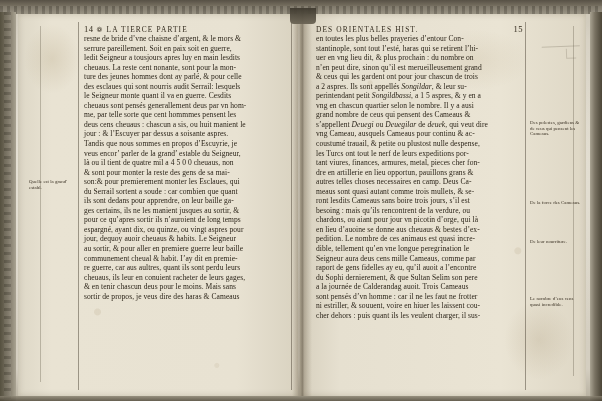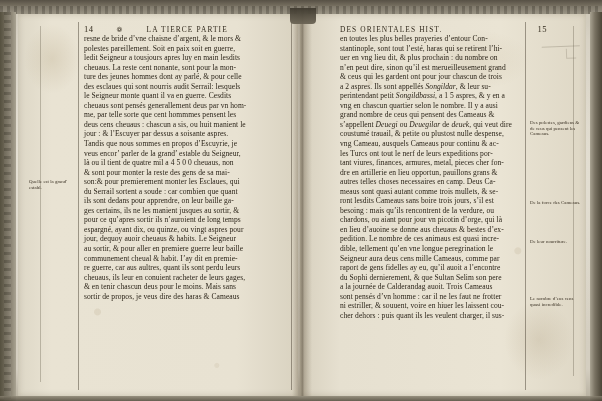--- a/index.html
+++ b/index.html
@@ -45,21 +45,21 @@
   .gutter-top{position:absolute;left:290px;top:8px;width:26px;height:16px;
     background:linear-gradient(180deg,#3f3a2f,#6b6455);border-radius:0 0 4px 4px;opacity:.95;}
 
   
   .rule{position:absolute;background:rgba(60,52,38,.45);width:1px;}
   .rule.soft{background:rgba(70,60,44,.28);}
 
   
   .col{position:absolute;color:#2a2318;}
   .head{display:flex;align-items:baseline;font-size:7.4px;letter-spacing:1.1px;
-    text-transform:uppercase;color:#332b1e;gap:20px;}
+    text-transform:uppercase;color:#332b1e;}
   .folio{font-size:8.6px;letter-spacing:.5px;}
   .runhead{flex:1;text-align:left;}
   .ornament{font-size:7px;margin:0 3px;opacity:.8;}
 
   .body{font-size:7.55px;line-height:9.55px;text-align:justify;
     color:#2b2419;letter-spacing:.05px;
     text-rendering:optimizeLegibility;}
   .body .ln{display:block;white-space:nowrap;}
   .it{font-style:italic;}
 
@@ -117,21 +117,21 @@
   <div class="pencil"></div>
 
   <div class="col" style="left:84px;top:24px;width:205px;">
     <div class="head">
       <span class="folio">14</span>
       <span class="ornament">❁</span>
       <span class="runhead">LA TIERCE PARTIE</span>
     </div>
     <div class="body" id="verso-body">
         <div class="ln"><span>resne de bride d’vne chaisne d’argent, &amp; le mors &amp;</span></div>
-        <div class="ln"><span>polestes pareillement.    Soit en paix soit en guerre,</span></div>
+        <div class="ln"><span>serrure pareillement.    Soit en paix soit en guerre,</span></div>
         <div class="ln"><span>ledit Seigneur a tousjours apres luy en main lesdits</span></div>
         <div class="ln"><span>cheuaus.    La reste cent nonante, sont pour la mon-</span></div>
         <div class="ln"><span>ture des jeunes hommes dont ay parlé, &amp; pour celle</span></div>
         <div class="ln"><span>des esclaues qui sont nourris audit Serrail: lesquels</span></div>
         <div class="ln"><span>le Seigneur monte quant il va en guerre.   Cesdits</span></div>
         <div class="ln"><span>cheuaus sont pensés generallement deus par vn hom-</span></div>
         <div class="ln"><span>me, par telle sorte que cent hommmes pensent les</span></div>
         <div class="ln"><span>deus cens cheuaus : chascun a sis, ou huit manient le</span></div>
         <div class="ln"><span>jour : &amp; l’Escuyer par dessus a soisante aspres.</span></div>
         <div class="ln"><span>Tandis que nous sommes en propos d’Escuyrie, je</span></div>
@@ -149,38 +149,38 @@
         <div class="ln"><span>communement cheual &amp; habit. I’ay dit en premie-</span></div>
         <div class="ln"><span>re guerre, car aus aultres, quant ils sont perdu leurs</span></div>
         <div class="ln"><span>cheuaus, ils leur en conuient racheter de leurs gages,</span></div>
         <div class="ln"><span>&amp; en tenir chascun deus pour le moins.    Mais sans</span></div>
         <div class="ln"><span>sortir de propos, je veus dire des haras &amp; Cameaus</span></div>
       </div>
   </div>
 
   <div class="note left" style="left:29px;top:179px;">Quelle est la grand' establ.</div>
 
-  <div class="col" style="left:316px;top:24px;width:207px;margin-left:24px;">
+  <div class="col" style="left:316px;top:24px;width:207px;">
     <div class="head">
       <span class="runhead">DES ORIENTALES HIST.</span>
       <span class="folio">15</span>
     </div>
     <div class="body" id="recto-body">
         <div class="ln"><span>en toutes  les plus belles prayeries d’entour Con-</span></div>
         <div class="ln"><span>stantinople, sont tout l’esté, haras qui se retirent l’hi-</span></div>
         <div class="ln"><span>uer en vng lieu dit, &amp; plus  prochain : du nombre on</span></div>
         <div class="ln"><span>n’en peut dire, sinon qu’il est merueilleusement grand</span></div>
         <div class="ln"><span>&amp; ceus qui les gardent ont pour jour chascun de trois</span></div>
         <div class="ln"><span>a 2 aspres.    Ils sont appellés </span><span class="it">Songildar</span><span>, &amp; leur su-</span></div>
         <div class="ln"><span>perintendant petit </span><span class="it">Songildbassi</span><span>, a 1 5  aspres, &amp; y en a</span></div>
         <div class="ln"><span>vng en chascun quartier selon le nombre.   Il y a ausi</span></div>
         <div class="ln"><span>grand nombre de ceus qui pensent des  Cameaus &amp;</span></div>
         <div class="ln"><span>s’appellent </span><span class="it">Deuegi</span><span> ou </span><span class="it">Deuegilar</span><span> de </span><span class="it">deuek</span><span>, qui veut dire</span></div>
+        <div class="ln"><span>vng Cameau, ausquels Cameaus pour continu &amp; ac-</span></div>
         <div class="ln"><span>coustumé trauail, &amp; petite ou plustost nulle despense,</span></div>
-        <div class="ln"><span>vng Cameau, ausquels Cameaus pour continu &amp; ac-</span></div>
         <div class="ln"><span>les Turcs ont tout le nerf de leurs expeditions por-</span></div>
         <div class="ln"><span>tant viures, finances, armures, metal, pieces cher fon-</span></div>
         <div class="ln"><span>dre en artillerie en lieu  opportun, pauillons grans &amp;</span></div>
         <div class="ln"><span>autres telles choses necessaires en camp.   Deus Ca-</span></div>
         <div class="ln"><span>meaus sont quasi autant comme trois mullets, &amp; se-</span></div>
         <div class="ln"><span>ront lesdits Cameaus sans boire  trois  jours, s’il est</span></div>
         <div class="ln"><span>besoing : mais  qu’ils rencontrent de la  verdure, ou</span></div>
         <div class="ln"><span>chardons, ou aiant pour jour vn picotin d’orge, qui là</span></div>
         <div class="ln"><span>en lieu d’auoine se donne aus cheuaus &amp; bestes d’ex-</span></div>
         <div class="ln"><span>pedition. Le nombre de ces animaus est quasi incre-</span></div>

